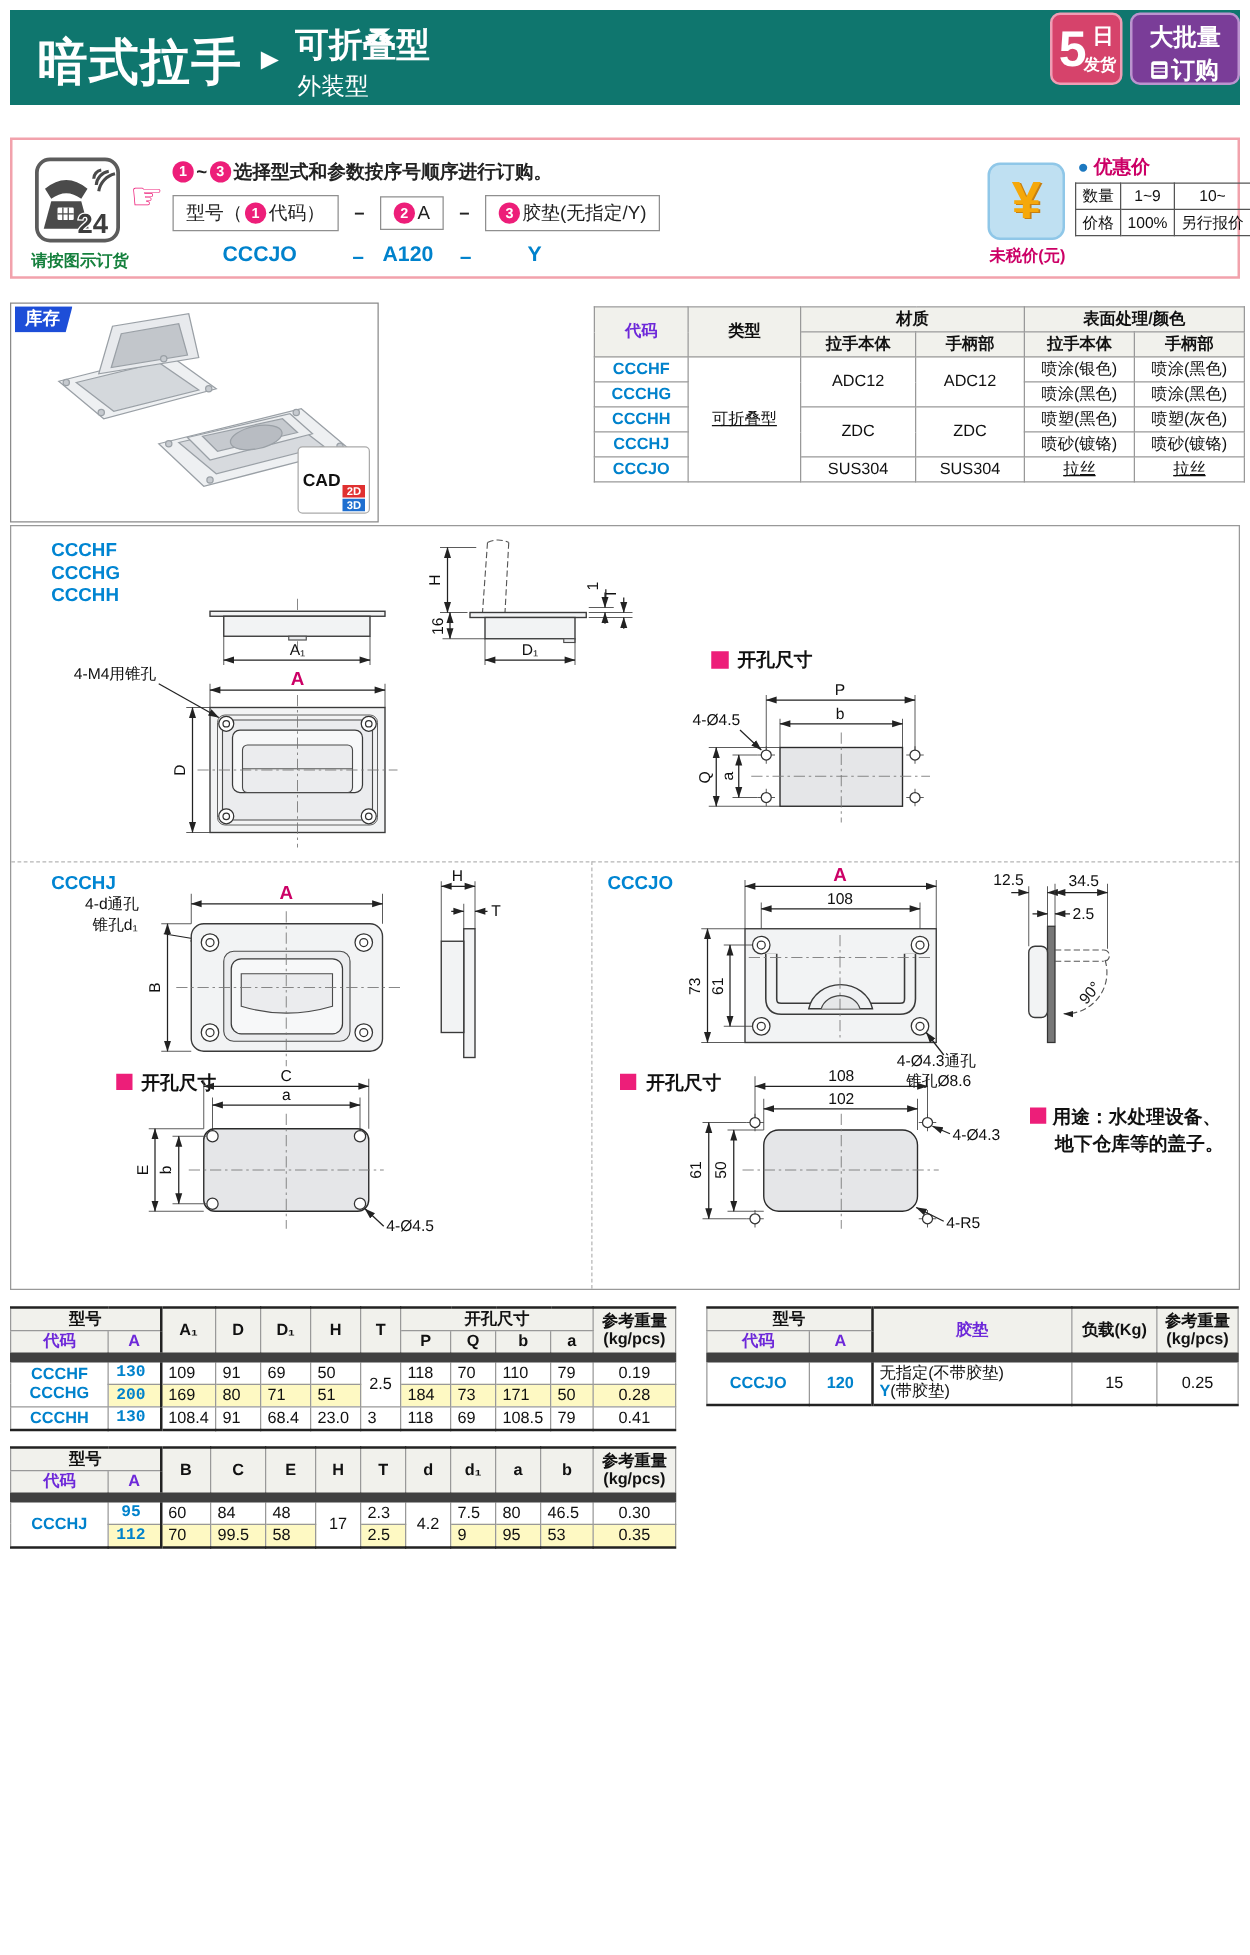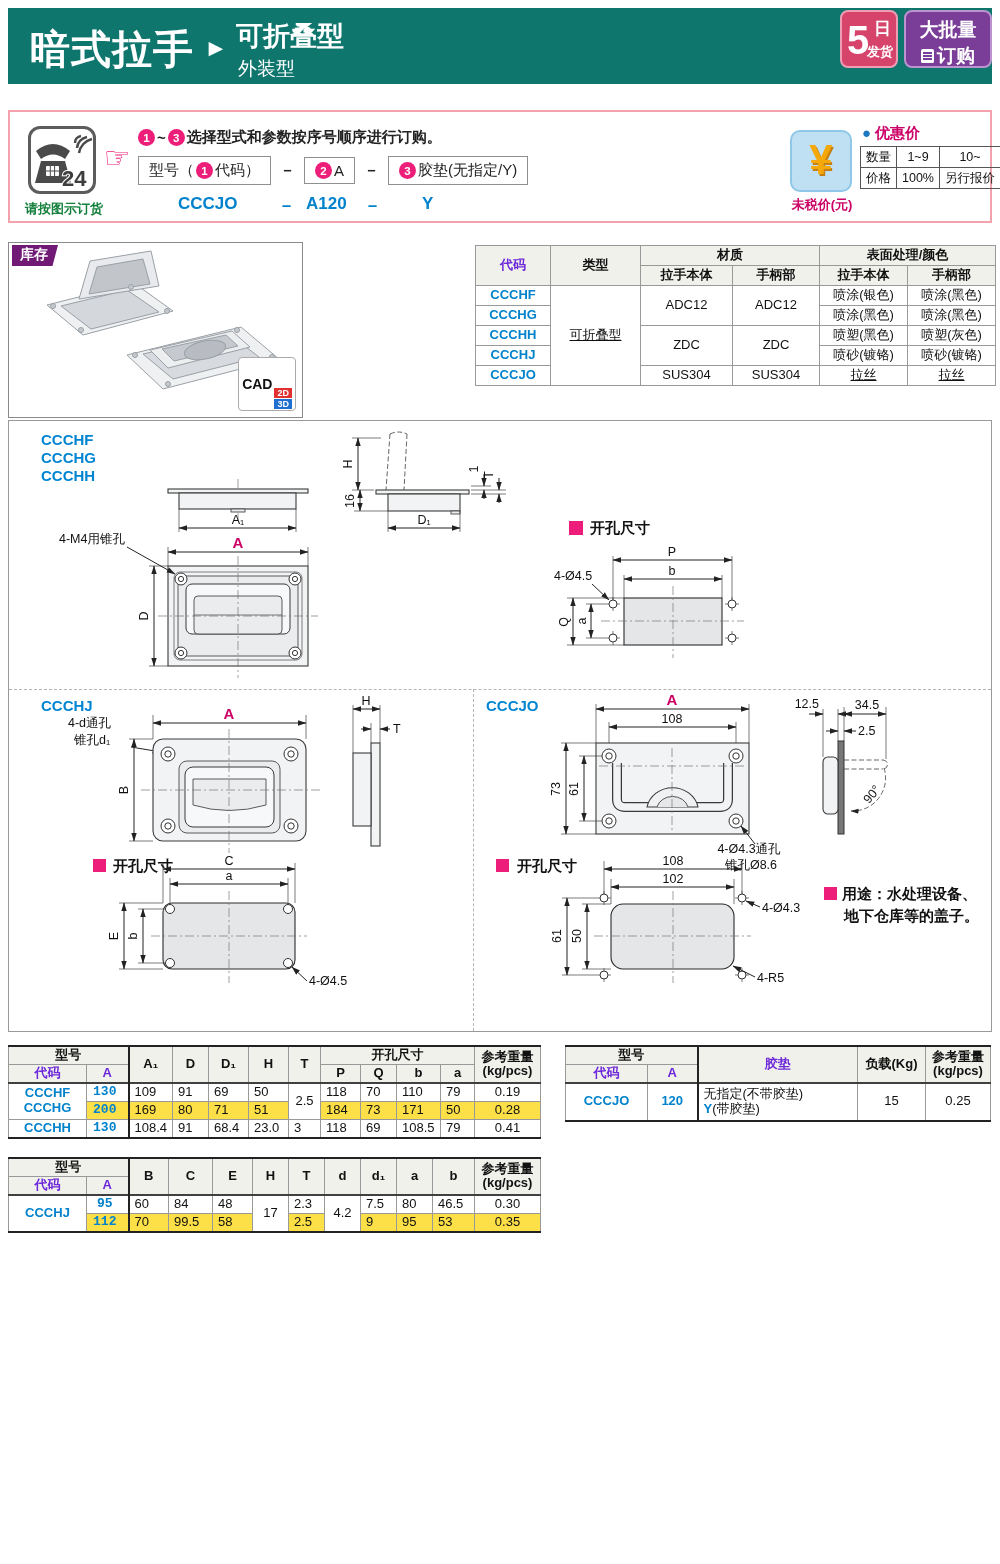--- a/index.html
+++ b/index.html
@@ -43,41 +43,41 @@
            border-radius:10px;box-sizing:border-box;text-align:center;line-height:56px;
            font-size:42px;font-weight:bold;color:#f5a80a;text-shadow:1.5px 1.5px 0 #c67f12;}
   .price-legend{position:absolute;left:852px;top:12px;font-size:15px;font-weight:bold;color:#cc0066;}
   .price-legend .dot{color:#1c78c0;margin-right:4px;}
   .price-table{position:absolute;left:850px;top:34px;border-collapse:collapse;font-size:12.5px;}
   .price-table td{border:1px solid #555;padding:1px 5px;height:18px;text-align:center;white-space:nowrap;}
   .price-note{position:absolute;left:770px;top:84px;width:84px;text-align:center;font-size:13px;font-weight:bold;color:#cc0066;}
 
   
   .stock-box{position:absolute;left:8px;top:242px;width:295px;height:176px;border:1px solid #8a8a8a;box-sizing:border-box;background:#fff;}
-  .stock-tag{position:absolute;left:3px;top:2px;background:#701a75;color:#fff;font-size:14px;font-weight:bold;
+  .stock-tag{position:absolute;left:3px;top:2px;background:#1d4ed8;color:#fff;font-size:14px;font-weight:bold;
              padding:1px 10px 2px 8px;clip-path:polygon(0 0,100% 0,88% 100%,0 100%);}
   .cad-badge{position:absolute;right:6px;bottom:6px;display:flex;align-items:center;gap:2px;background:#fff;
              border:1px solid #aaa;border-radius:4px;padding:1px 3px;}
   .cad-badge .cad{font-size:14px;font-weight:bold;color:#111;}
   .cad-stack{display:flex;flex-direction:column;gap:1px;margin-top:29px;}
   .cad-stack span{font-size:9px;font-weight:bold;color:#fff;padding:0 3px;line-height:10px;}
   .cad-2d{background:#e03030;}
   .cad-3d{background:#1f6fd0;}
 
   
   table.tbl{border-collapse:collapse;table-layout:fixed;font-size:13px;color:#111;}
   table.tbl th,table.tbl td{border:1px solid #999;padding:1px 3px;box-sizing:border-box;line-height:1.15;}
   table.tbl thead th{background:#f1f1ec;font-weight:bold;text-align:center;}
   .mag{color:#6d28d9;}
   .blue{color:#0082cc;font-weight:bold;}
   .ul{text-decoration:underline;}
-  .cream td{background:#fde047;}
+  .cream td{background:#fef9c3;}
   .thickR{border-right:2px solid #222 !important;}
   table.spec{border-top:2px solid #222;border-bottom:2px solid #222;}
-  table.spec thead{border-bottom:2px solid #404040;}
+  table.spec thead{border-bottom:8px solid #404040;}
   table.spec td{height:16px;}
   table.spec td.num{text-align:left;padding-left:5px;}
   table.spec td.ctr{text-align:center;}
   table.spec td.rgt{text-align:center;padding-right:8px;font-family:Liberation Mono, monospace;}
   .mat-table{font-size:14px;}
   .mat-table td{height:20px;text-align:center;}
   .mat-table th{height:20px;}
 
   
   .draw-box{position:absolute;left:8px;top:420px;width:984px;height:612px;border:1px solid #999;box-sizing:border-box;background:#fff;}

